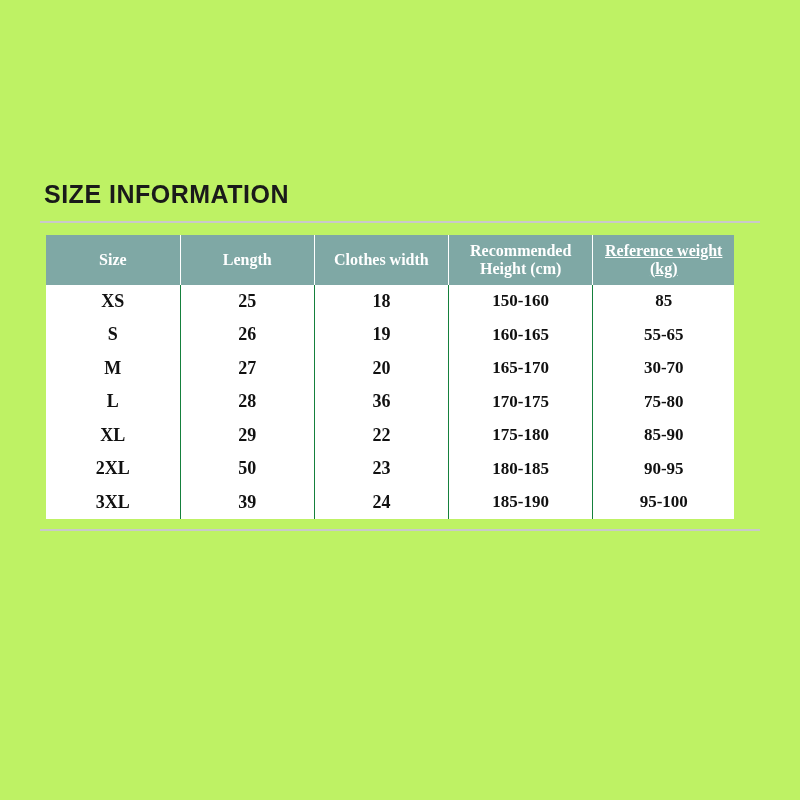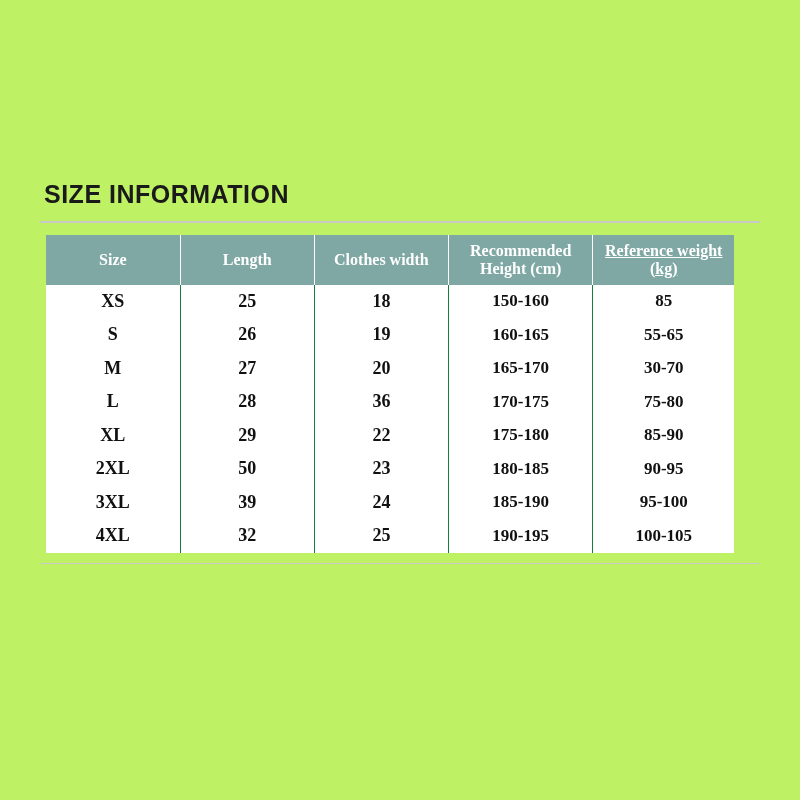--- a/index.html
+++ b/index.html
@@ -172,25 +172,18 @@
           <td>180-185</td>
           <td>90-95</td>
         </tr>
         <tr>
           <td>3XL</td>
           <td>39</td>
           <td>24</td>
           <td>185-190</td>
           <td>95-100</td>
         </tr>
-        <tr>
-          <td>4XL</td>
-          <td>32</td>
-          <td>25</td>
-          <td>190-195</td>
-          <td>100-105</td>
-        </tr>
       </tbody>
     </table>
 
     <div class="table-bottom-rule"></div>
   </div>
 </div>
 
 </body></html>

